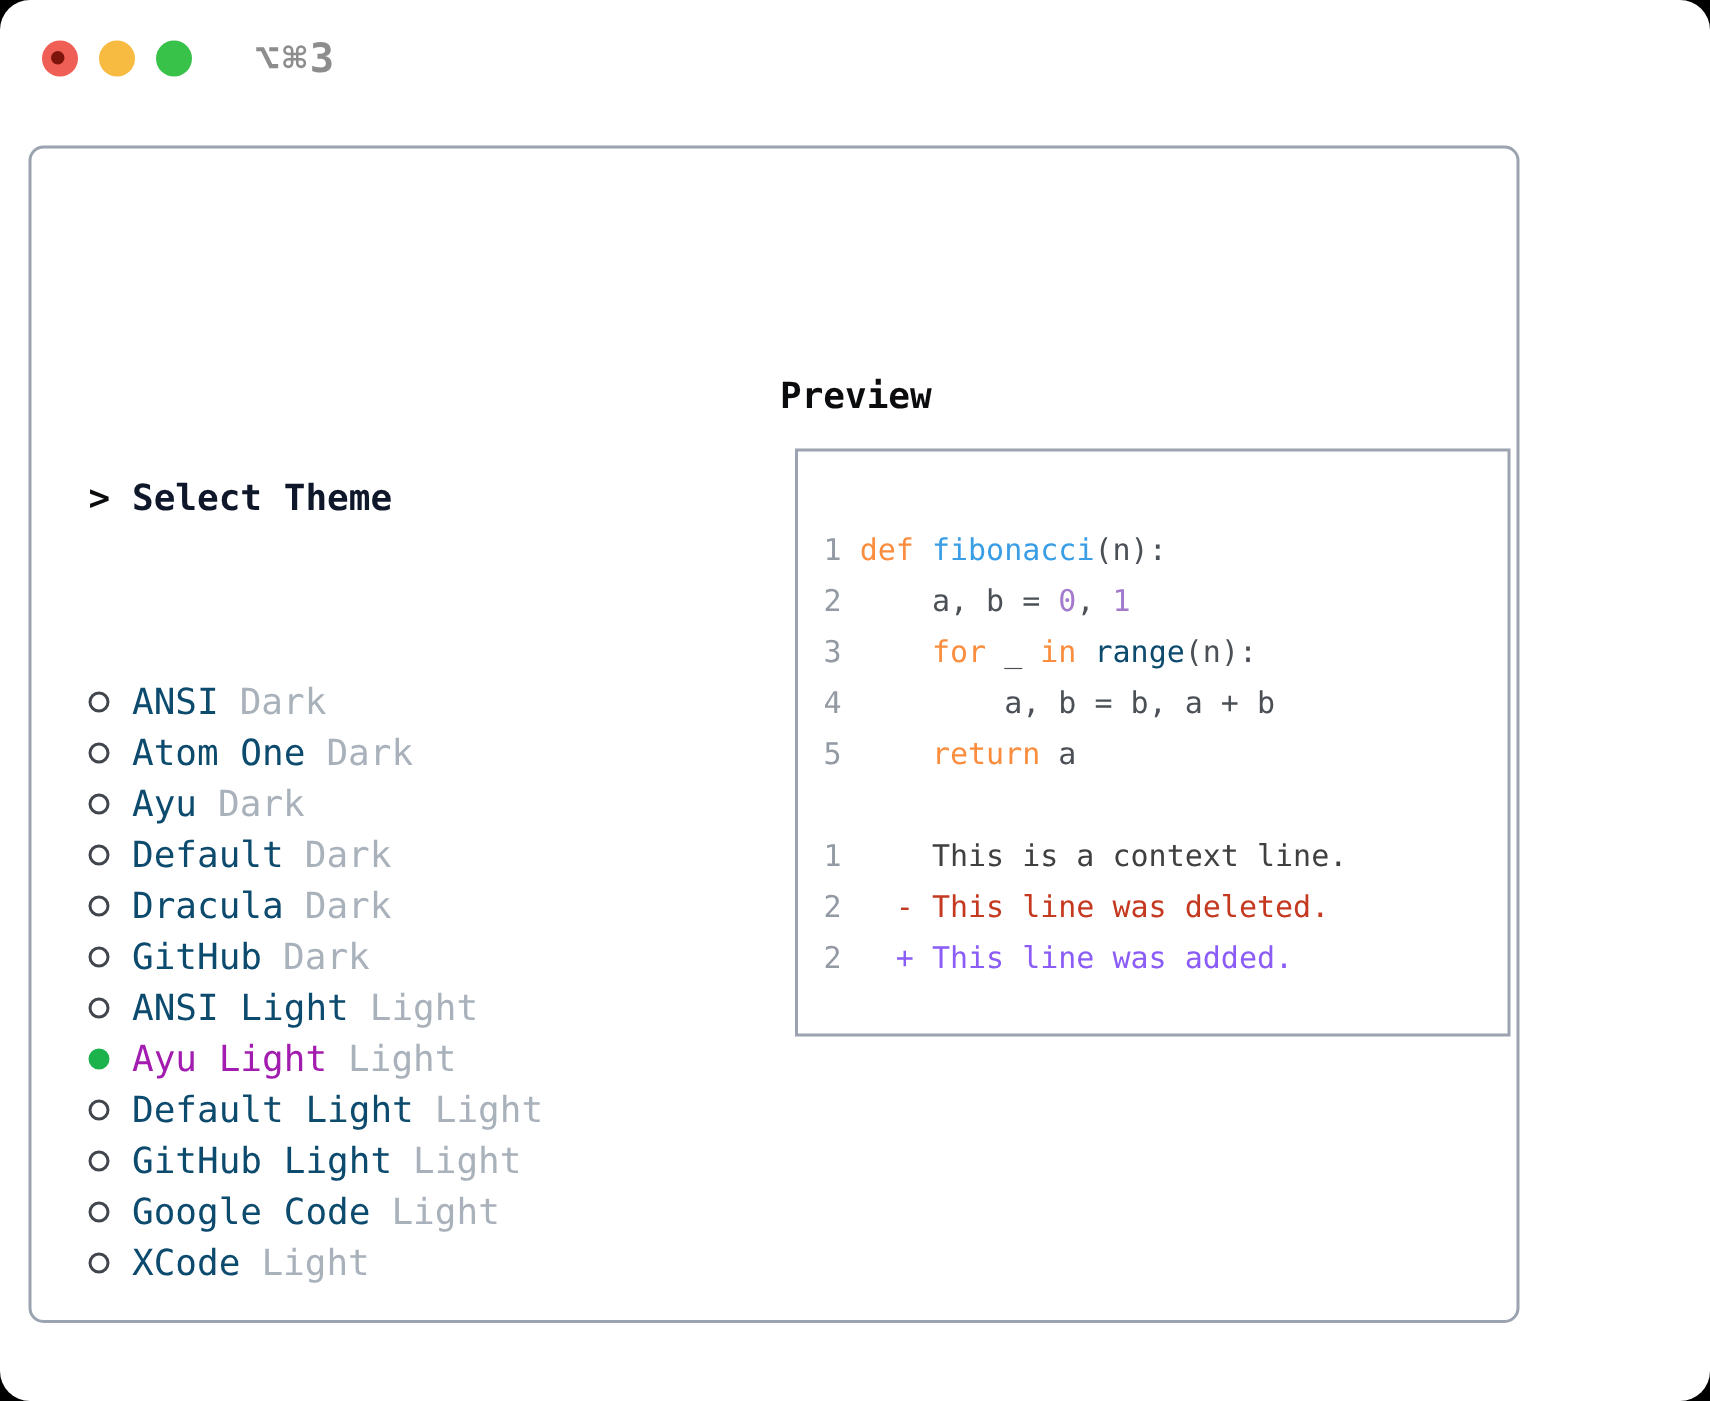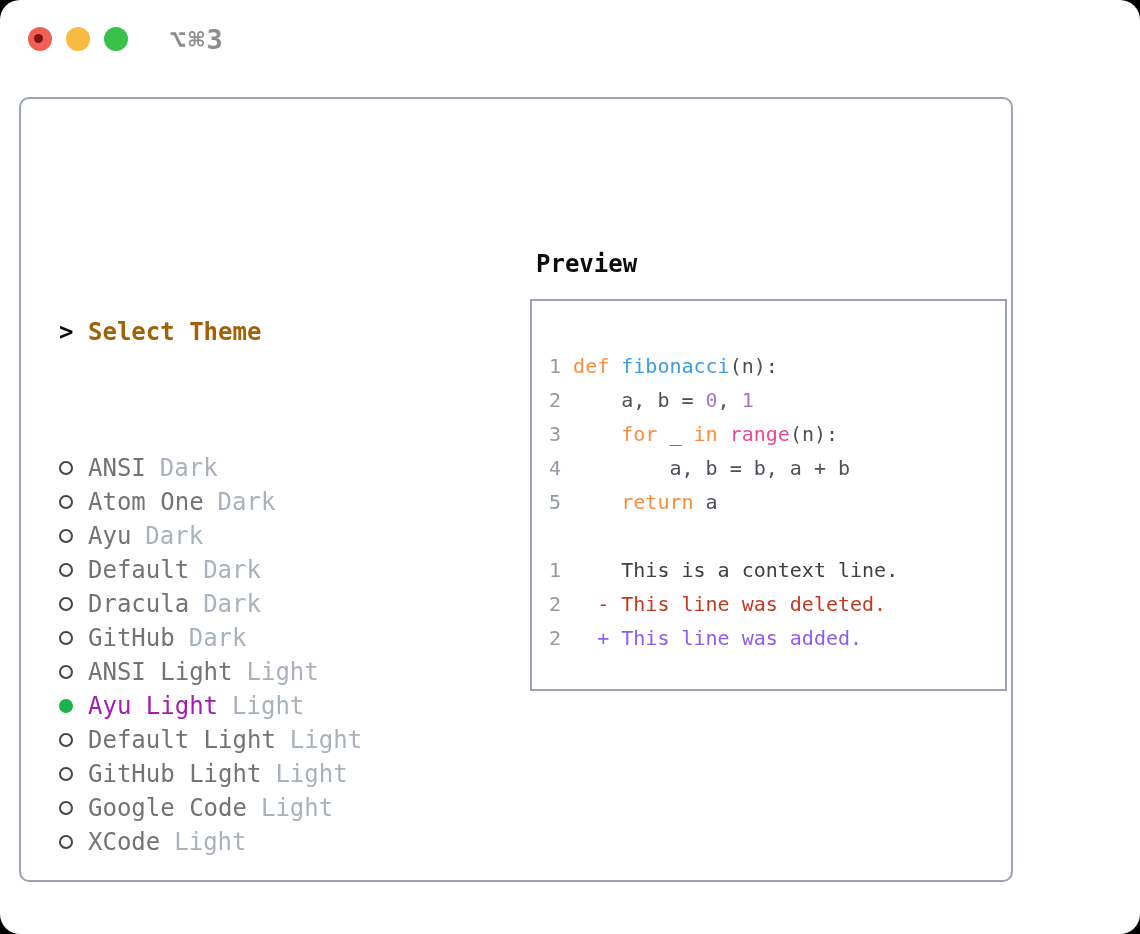--- a/index.html
+++ b/index.html
@@ -19,39 +19,39 @@
   
   .panel{
     position:absolute;left:19px;top:97px;width:994px;height:785px;
     border:2px solid #9ca3b0;border-radius:10px;box-sizing:border-box;background:#fff;
   }
   
   .left-col{position:absolute;left:38px;top:148px;font-size:24px;line-height:34px;white-space:pre;}
   .row{display:flex;align-items:center;height:34px;}
   .slot{width:29px;flex:0 0 29px;display:flex;align-items:center;}
   .prompt{color:#0b0c0e;font-weight:bold;}
-  .title{color:#a16207;font-weight:bold;}
+  .title{color:#0f172a;font-weight:bold;}
   .circle{width:14px;height:14px;border:2px solid #41464d;border-radius:50%;box-sizing:border-box;display:inline-block;}
   .circle.sel{background:#1cb24c;border-color:#1cb24c;}
-  .name{color:#737373;}
+  .name{color:#0c4a6e;}
   .name.sel{color:#a21caf;}
   .suffix{color:#a9b1bb;margin-left:14px;}
   
-  .preview-title{position:absolute;left:515px;top:148px;height:34px;line-height:34px;font-size:24px;font-weight:bold;color:#0b0c0e;}
+  .preview-title{position:absolute;left:499px;top:148px;height:34px;line-height:34px;font-size:24px;font-weight:bold;color:#0b0c0e;}
   .preview-box{
     position:absolute;left:509px;top:200px;width:477px;height:392px;
     border:2px solid #9ca3b0;box-sizing:border-box;background:#fff;
     padding:48px 0 0 17px;font-size:20px;line-height:34px;white-space:pre;overflow:hidden;
   }
   .code-line{height:34px;}
   .ln{color:#939aa3;}
   .kw{color:#fa8d3e;}
   .fn{color:#399ee6;}
   .num{color:#a37acc;}
-  .coral{color:#ec4899;text-align:right;}
+  .coral{color:#0c4a6e;text-align:right;}
   .tx{color:#4b5056;}
   .ctx{color:#404040;}
   .del{color:#c43920;text-align:center;}
   .add{color:#8b5cf6;}
 </style>
 </head>
 <body>
 
 <div class="window">
 

